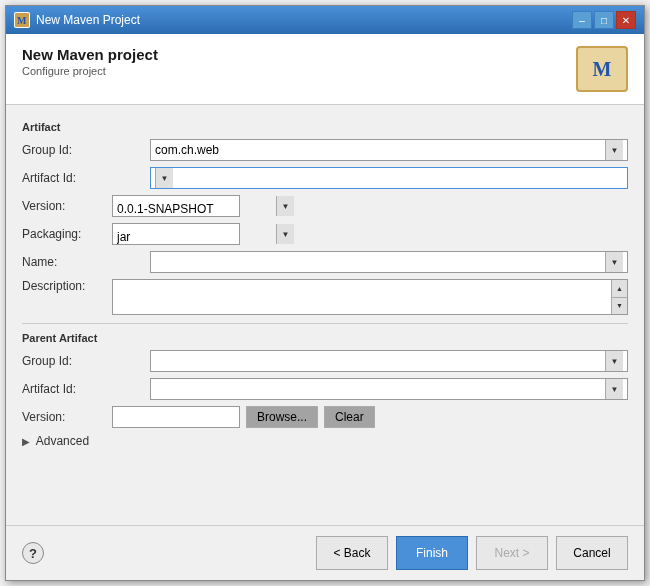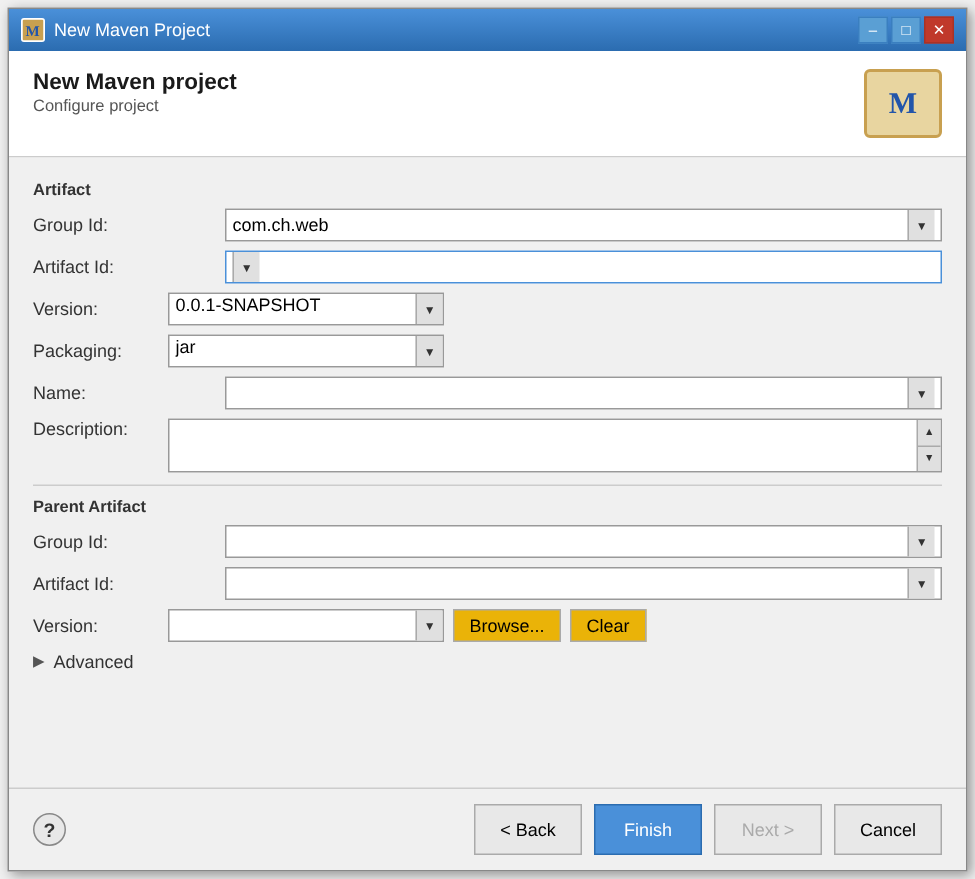--- a/index.html
+++ b/index.html
@@ -168,26 +168,26 @@
       color: #333;
       flex-shrink: 0;
       cursor: pointer;
     }
     .version-row {
       display: flex;
       align-items: center;
       margin-bottom: 6px;
     }
     .version-combo {
-      width: 184px;
+      width: 128px;
       height: 22px;
       border: 1px solid #999;
       background: white;
       display: flex;
-      align-items: flex-start;
+      align-items: flex-end;
       justify-content: space-between;
     }
     .version-combo input {
       border: none;
       outline: none;
       font-size: 12px;
       background: transparent;
       padding: 0 4px;
       flex: 1;
     }
@@ -242,21 +242,21 @@
     }
     .browse-clear-group {
       display: flex;
       align-items: center;
       gap: 6px;
       margin-left: 6px;
     }
     .action-btn {
       height: 22px;
       padding: 0 10px;
-      background: #eab308;
+      background: #a3a3a3;
       border: 1px solid #aaa;
       font-size: 12px;
       cursor: pointer;
       display: flex;
       align-items: center;
       justify-content: center;
     }
     .advanced-row {
       display: flex;
       align-items: center;

